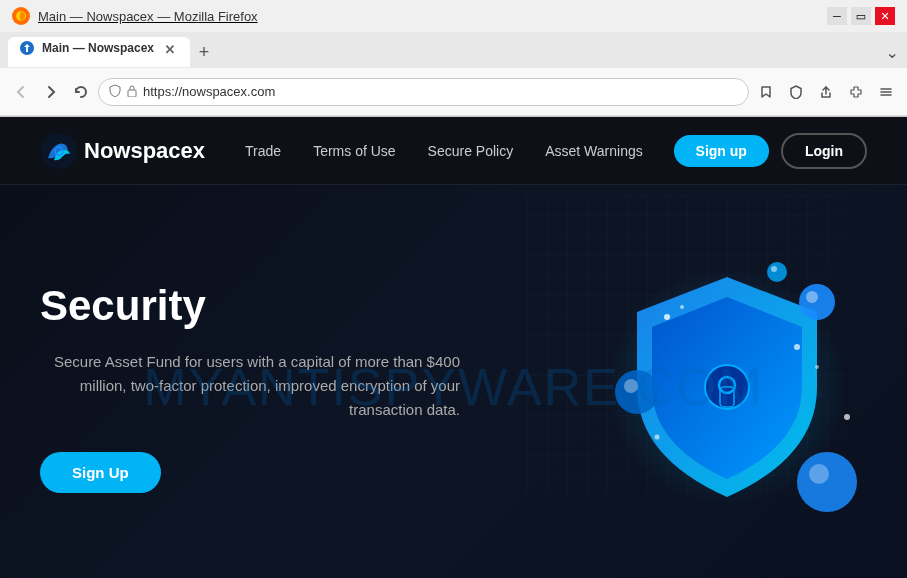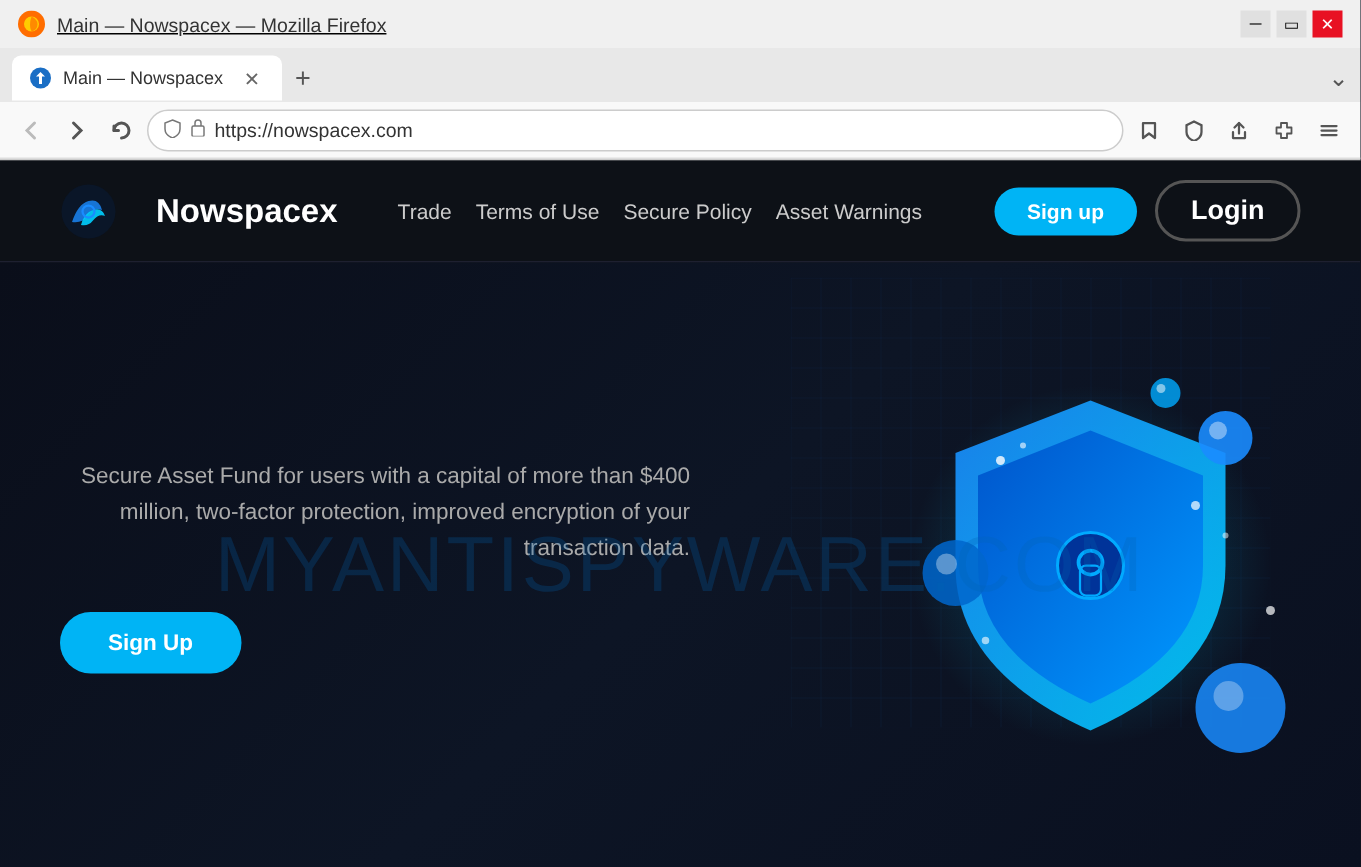--- a/index.html
+++ b/index.html
@@ -53,29 +53,30 @@
     
     .tab-bar {
       display: flex;
       align-items: center;
       background: #e8e8e8;
       padding: 4px 8px 0;
       height: 36px;
     }
     .tab {
       display: flex;
-      align-items: center;
+      align-items: flex-start;
       background: white;
       border-radius: 6px 6px 0 0;
       padding: 4px 12px;
       font-size: 12px;
       color: #333;
       gap: 8px;
       height: 30px;
       min-width: 180px;
+      font-weight: bold;
     }
     .tab-favicon {
       width: 14px;
       height: 14px;
       background: #1a6ec5;
       border-radius: 50%;
       display: flex;
       align-items: center;
       justify-content: center;
     }
@@ -109,21 +110,21 @@
       color: #555;
       cursor: pointer;
     }
 
     
     .nav-bar {
       display: flex;
       align-items: center;
       background: #f9f9f9;
       padding: 4px 8px;
-      height: 38px;
+      height: 48px;
       border-bottom: 1px solid #ddd;
       gap: 4px;
     }
     .nav-arrow {
       width: 26px;
       height: 26px;
       border: none;
       background: transparent;
       cursor: pointer;
       color: #555;
@@ -200,35 +201,35 @@
       background: #0d1117;
       border-bottom: 1px solid #1e2030;
       display: flex;
       align-items: center;
       padding: 0 40px;
       height: 68px;
     }
     .site-logo {
       display: flex;
       align-items: center;
-      gap: 26px;
+      gap: 6px;
       margin-right: 40px;
     }
     .logo-icon {
       width: 38px;
       height: 38px;
     }
     .logo-text {
       font-size: 22px;
       font-weight: bold;
       color: white;
     }
     .site-nav-links {
       display: flex;
-      gap: 16px;
+      gap: 32px;
       flex: 1;
     }
     .site-nav-link {
       color: #ccc;
       font-size: 14px;
       cursor: pointer;
       text-decoration: none;
     }
     .site-nav-buttons {
       display: flex;
@@ -244,21 +245,21 @@
       font-size: 14px;
       font-weight: bold;
       cursor: pointer;
     }
     .btn-login {
       background: transparent;
       color: white;
       border: 2px solid #555;
       border-radius: 22px;
       padding: 8px 22px;
-      font-size: 18px;
+      font-size: 14px;
       font-weight: bold;
       cursor: pointer;
     }
 
     
     .hero {
       background: linear-gradient(135deg, #0a0e1a 0%, #0d1525 50%, #0a1020 100%);
       height: calc(100% - 68px);
       display: flex;
       align-items: center;
@@ -519,17 +520,18 @@
         <circle cx="290" cy="130" r="3" fill="white" opacity="0.7"></circle>
         <circle cx="310" cy="150" r="2" fill="white" opacity="0.5"></circle>
         <circle cx="150" cy="220" r="2.5" fill="white" opacity="0.6"></circle>
         <circle cx="340" cy="200" r="3" fill="white" opacity="0.7"></circle>
       </svg>
     </div>
 
     <div class="watermark">MYANTISPYWARE.COM</div>
 
     <div class="hero-content">
+      <h1 class="hero-title">Security</h1>
       <p class="hero-desc">Secure Asset Fund for users with a capital of more than $400 million, two-factor protection, improved encryption of your transaction data.</p>
       <button class="btn-hero-signup">Sign Up</button>
     </div>
   </div>
 </div>
 
 </body></html>

